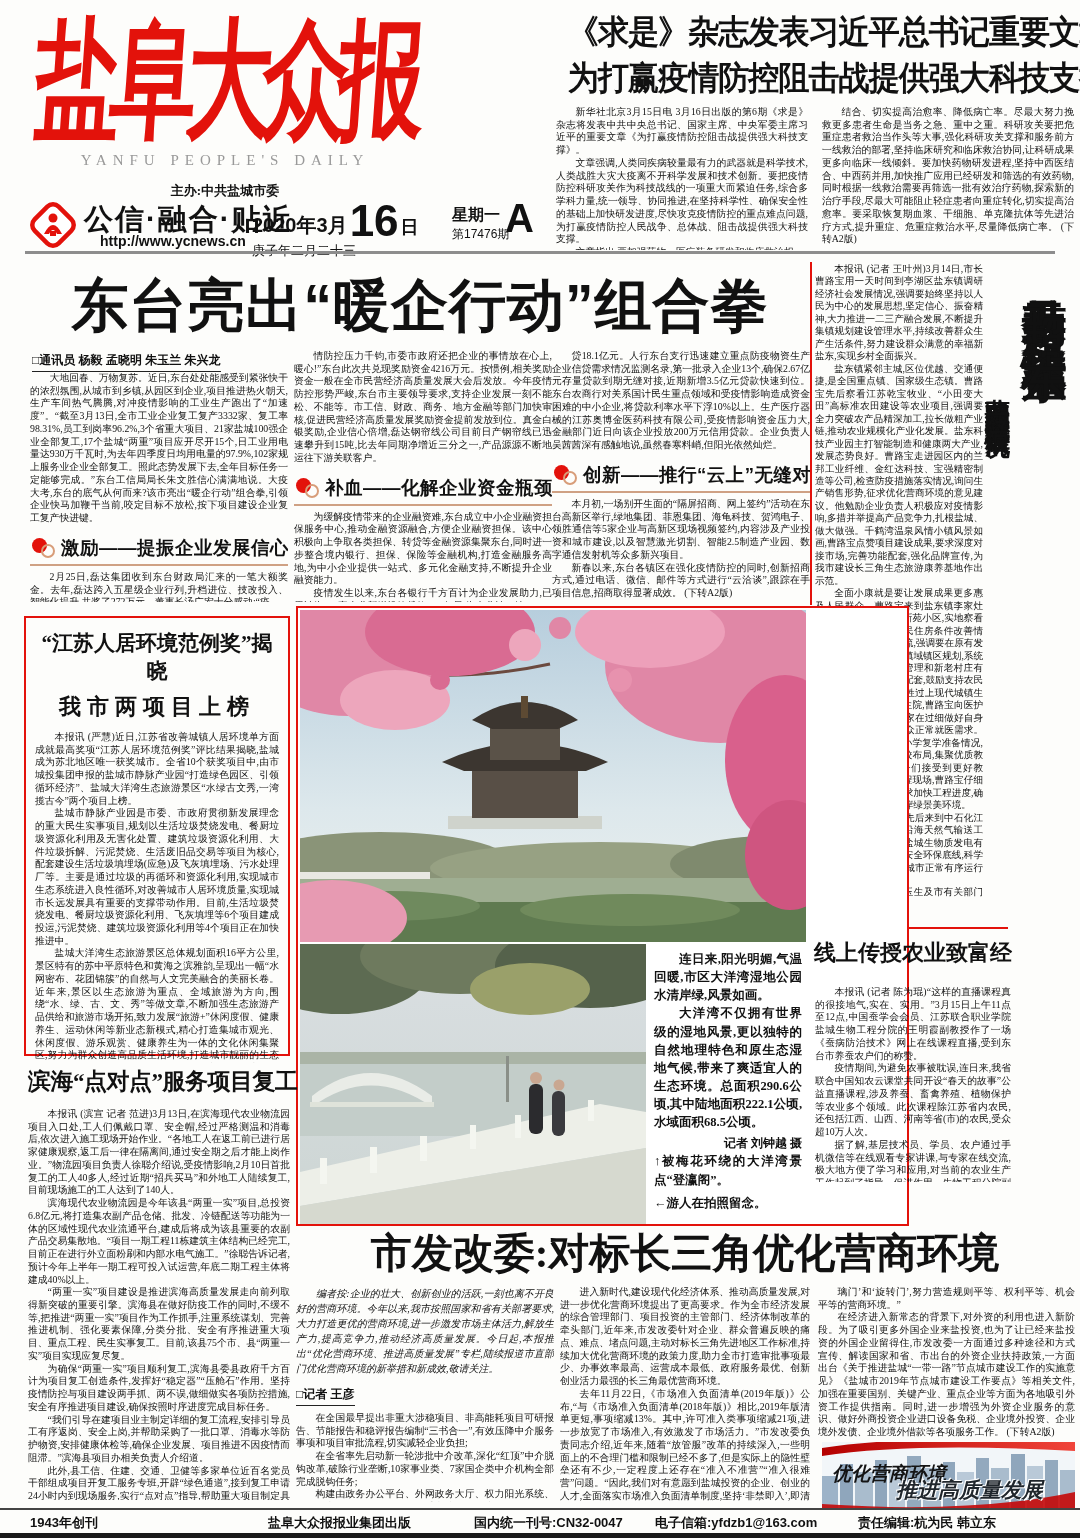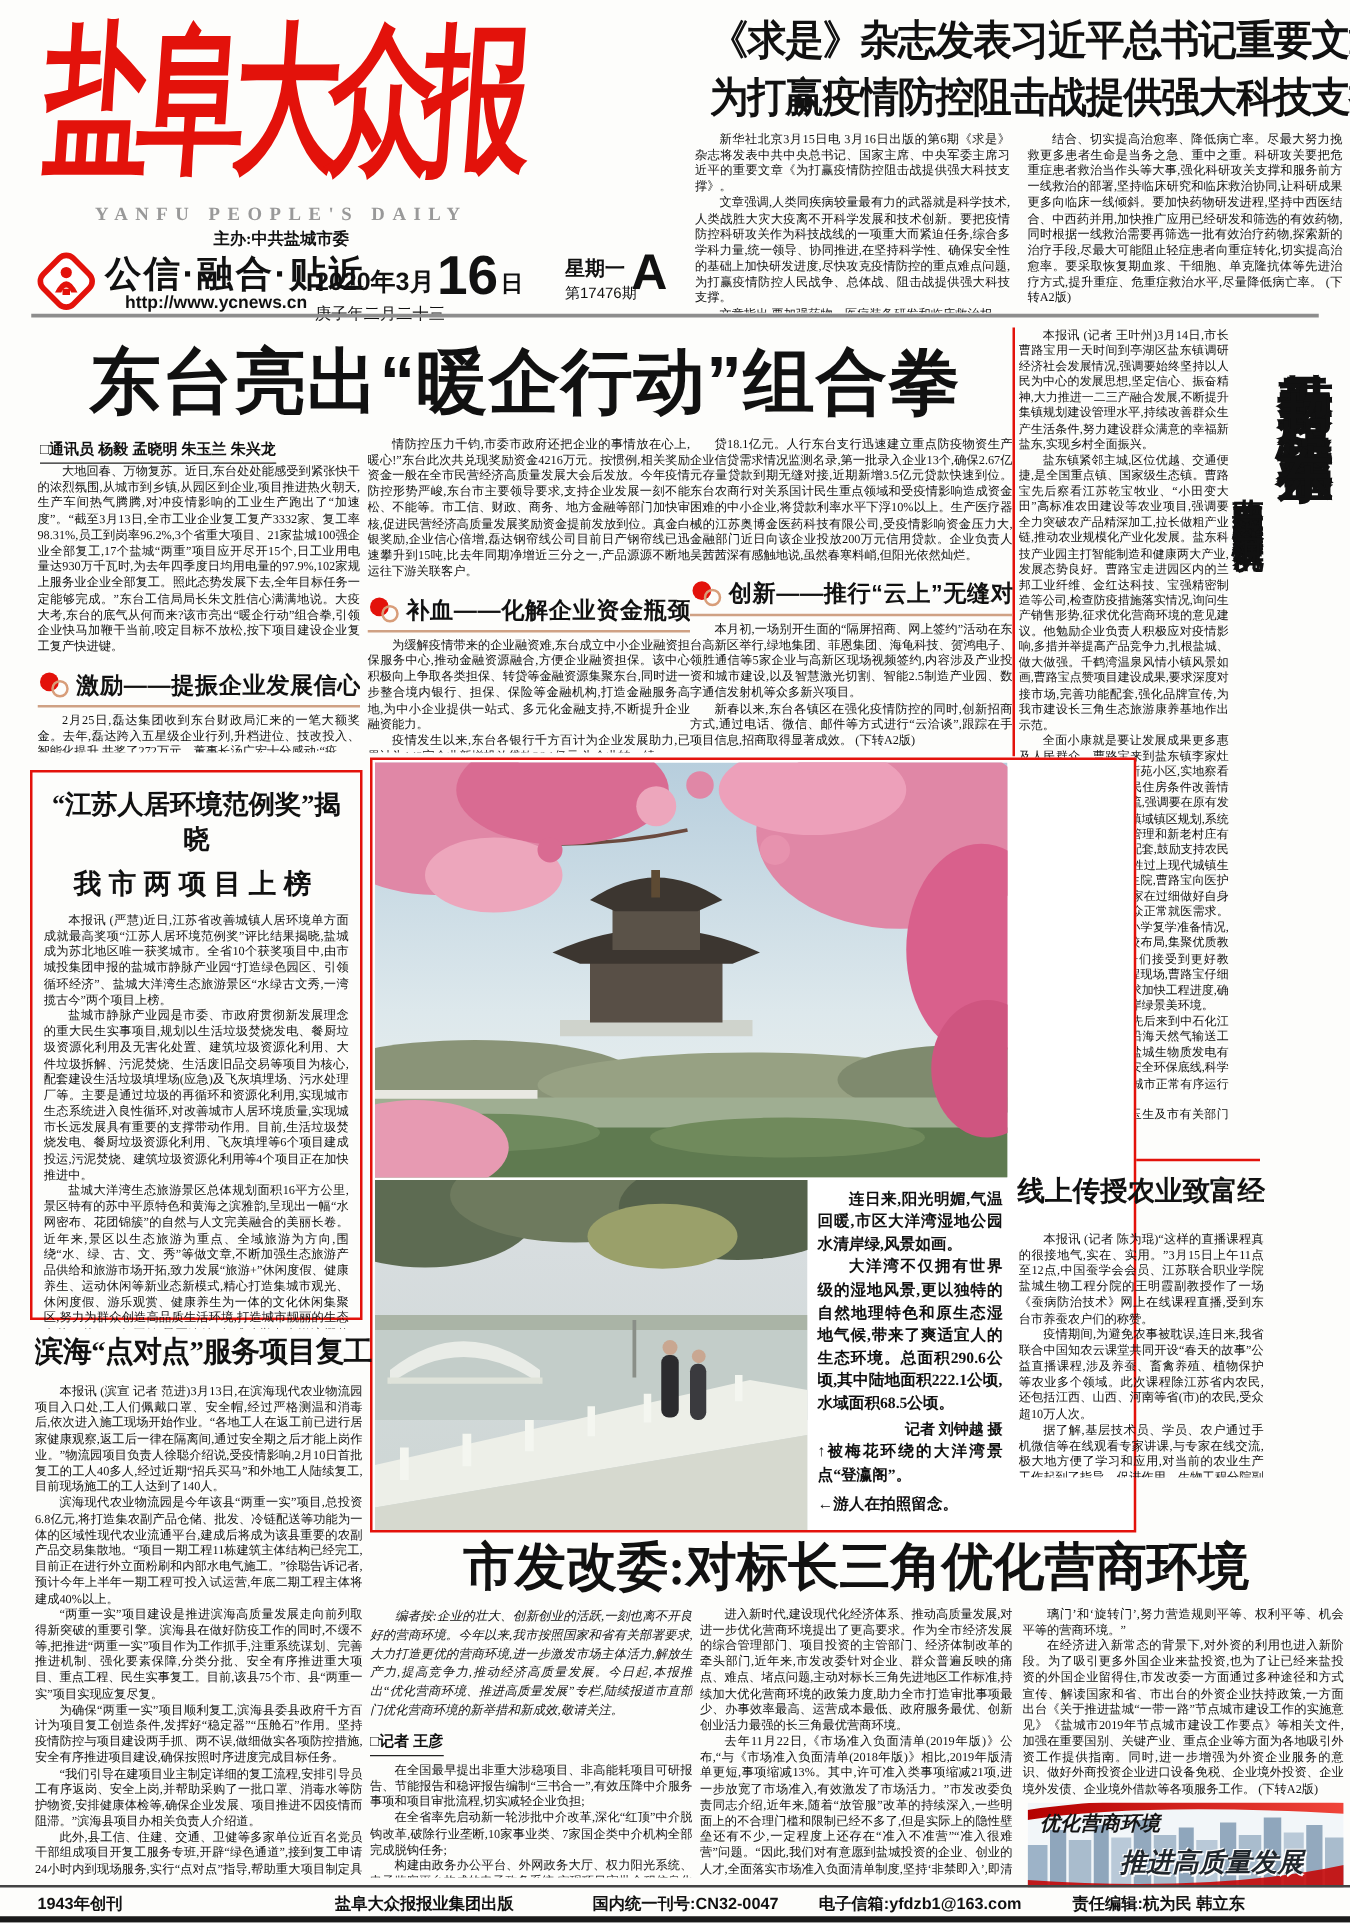--- a/index.html
+++ b/index.html
@@ -5,21 +5,21 @@
   html,body{margin:0;padding:0;background:#777;}
   .page{position:relative;width:1080px;height:1538px;background:#fdfdfb;margin:0 auto;overflow:hidden;
         font-family:"Liberation Serif","DejaVu Serif",serif;color:#111;}
   .abs{position:absolute;}
   .sans{font-family:"Liberation Sans","DejaVu Sans",sans-serif;}
 
   
   .calli{left:50px;top:2px;width:350px;height:158px;display:flex;align-items:center;justify-content:center;}
   .calli span{font-size:86px;font-weight:900;color:#e3120b;letter-spacing:-10px;
               transform:scaleY(1.5) skewX(-6deg);white-space:nowrap;}
-  .title-en{left:55px;top:164px;width:340px;text-align:center;color:#999;font-size:15px;letter-spacing:6px;font-weight:700;}
+  .title-en{left:55px;top:152px;width:340px;text-align:center;color:#999;font-size:15px;letter-spacing:6px;font-weight:400;}
   .organizer{left:55px;top:182px;width:340px;text-align:center;font-size:13px;font-weight:700;}
   .slogan{left:84px;top:200px;font-size:29px;font-weight:900;letter-spacing:2px;}
   .website{left:100px;top:233px;font-size:14px;font-weight:700;}
   .dateblk{left:252px;top:202px;width:200px;}
   .dateline{display:flex;align-items:flex-end;}
   .d1{font-size:20px;font-weight:700;}
   .d2{font-size:44px;font-weight:700;line-height:.85;margin:0 2px;}
   .d3{font-size:18px;font-weight:700;}
   .lunar{font-size:13px;margin-top:3px;}
   .wkblk{left:452px;top:205px;width:70px;}
@@ -73,21 +73,21 @@
   .h-binhai{left:28px;top:1066px;width:262px;text-align:center;font-size:23px;font-weight:900;letter-spacing:-.5px;white-space:nowrap;}
   
   .h-agri{left:814px;top:938px;width:196px;text-align:center;font-size:22px;font-weight:900;white-space:nowrap;}
   
   .h-reform{left:295px;top:1226px;width:780px;text-align:center;font-size:41px;font-weight:900;white-space:nowrap;}
   .ednote{font-style:italic;font-size:10px;line-height:1.5;text-align:justify;}
   .ednote p{margin:0;text-indent:2em;}
 
   
   .adbox{left:822px;top:1442px;width:253px;height:68px;overflow:hidden;}
-  .ad-t1{position:absolute;left:10px;top:7px;font-size:16px;font-weight:900;font-style:italic;color:#141414;}
+  .ad-t1{position:absolute;left:10px;top:19px;font-size:19px;font-weight:900;font-style:italic;color:#141414;}
   .ad-t2{position:absolute;left:74px;top:34px;font-size:21px;font-weight:900;font-style:italic;color:#20262c;
          text-shadow:1px 1px 0 #fff,-1px -1px 0 #fff;}
 
   
   .foot-rule{left:0;top:1508px;width:1080px;height:1.5px;background:#444;}
   .foot-bar{left:0;top:1533px;width:1080px;height:5px;background:#1a1a1a;}
   .footer-item{top:1514px;font-size:13px;font-weight:700;}
 </style>
 </head>
 <body>

